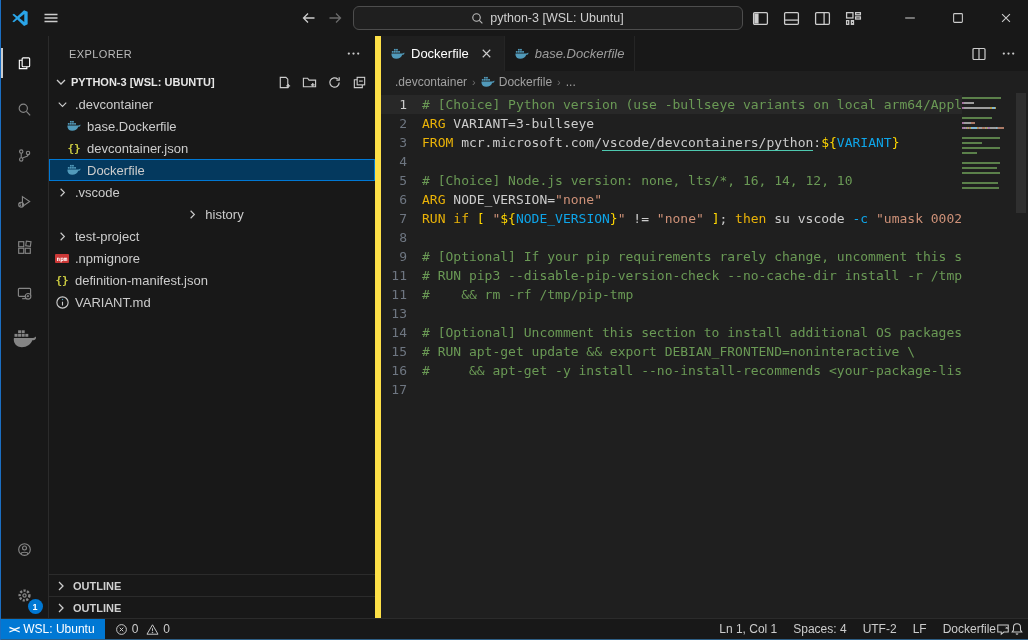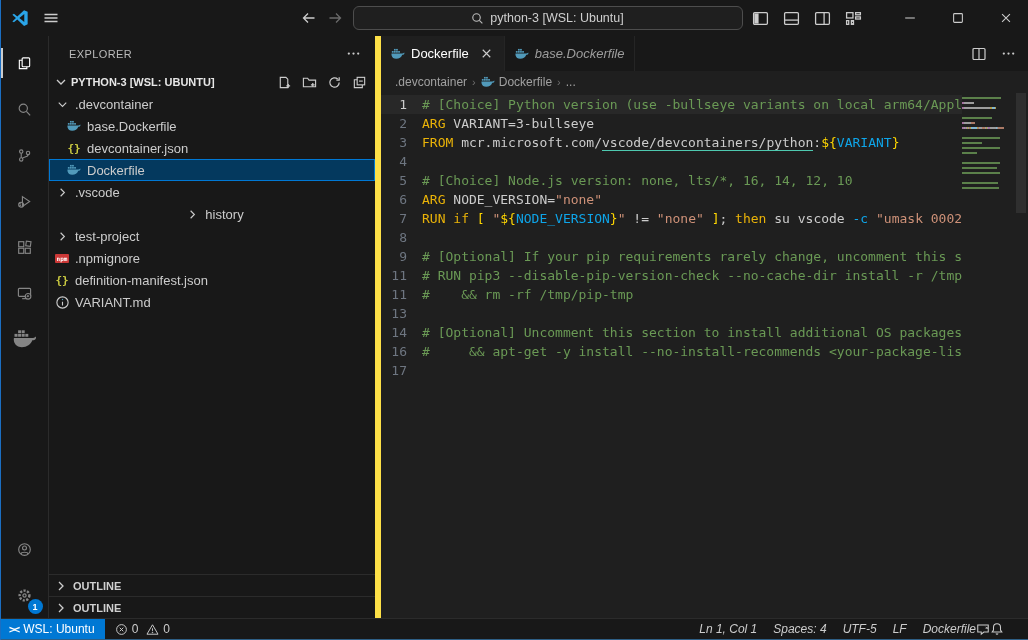--- a/index.html
+++ b/index.html
@@ -100,21 +100,21 @@
 
   
   .statusbar { height:22px; flex:0 0 22px; background:#181818; border-top:1px solid #2b2b2b;
     display:flex; align-items:center; font-size:12px; color:#cccccc; justify-content:space-between;
     border-bottom:1px solid #2e5f86; }
   .st-left { display:flex; align-items:center; height:100%; }
   .remote-badge { background:#0078d4; color:#ffffff; height:100%; display:flex;
     align-items:center; gap:5px; padding:0 10px 0 8px; font-size:12px; }
   .remote-glyph { font-family:"DejaVu Sans Mono",monospace; font-size:11px; font-weight:bold; letter-spacing:-2px; }
   .problems { display:flex; align-items:center; gap:4px; padding-left:10px; }
-  .st-right { display:flex; align-items:center; padding-right:24px; height:100%;font-style:italic; }
+  .st-right { display:flex; align-items:center; padding-right:4px; height:100%; }
   .st-item { white-space:nowrap; }
 </style>
 </head>
 <body>
 
 <div class="window">
 
   <div class="titlebar">
     <div class="tb-left">
       <span class="icon">
@@ -590,20 +590,24 @@
             </div>
             <div class="cl">
               <span class="ln">13</span>
               <span class="lc"></span>
             </div>
             <div class="cl">
               <span class="ln">14</span>
               <span class="lc"><span class="tk-comment"># [Optional] Uncomment this section to install additional OS packages</span></span>
             </div>
             <div class="cl">
+              <span class="ln">15</span>
+              <span class="lc"><span class="tk-comment"># RUN apt-get update &amp;&amp; export DEBIAN_FRONTEND=noninteractive \</span></span>
+            </div>
+            <div class="cl">
               <span class="ln">16</span>
               <span class="lc"><span class="tk-comment">#     &amp;&amp; apt-get -y install --no-install-recommends &lt;your-package-lis</span></span>
             </div>
             <div class="cl">
               <span class="ln">17</span>
               <span class="lc"></span>
             </div>
           </div>
         <div class="minimap" id="minimap">
             <div class="mm-line">
@@ -713,21 +717,21 @@
               <circle cx="8" cy="11.6" r=".4" fill="#cccccc"></circle>
             </svg>
         </span>
         <span>0</span>
       </div>
     </div>
     <div class="st-right">
       <span id="st-items" style="display:flex;gap:16px">
           <span class="st-item">Ln 1, Col 1</span>
           <span class="st-item">Spaces: 4</span>
-          <span class="st-item">UTF-5</span>
+          <span class="st-item">UTF-2</span>
           <span class="st-item">LF</span>
           <span class="st-item">Dockerfile</span>
         </span>
       <span class="icon">
         <svg width="14" height="14" viewBox="0 0 16 16" fill="none" stroke="#cccccc" stroke-width="1.2">
             <path d="M2 3.5h12v8H9l-3 2.5v-2.5H2z"></path>
             <path d="m11 5.5 2.5 2.5M13.5 5.5 11 8" stroke-width="1"></path>
           </svg>
       </span>
       <span class="icon">

